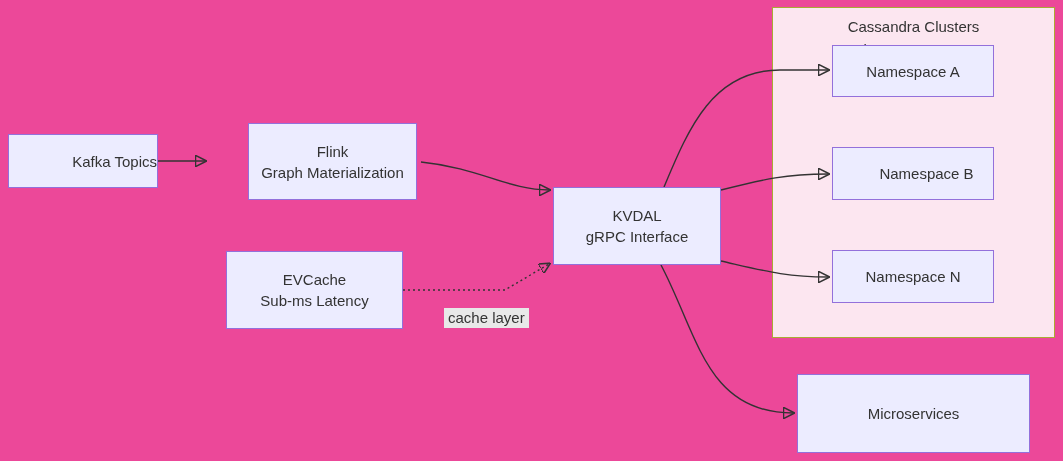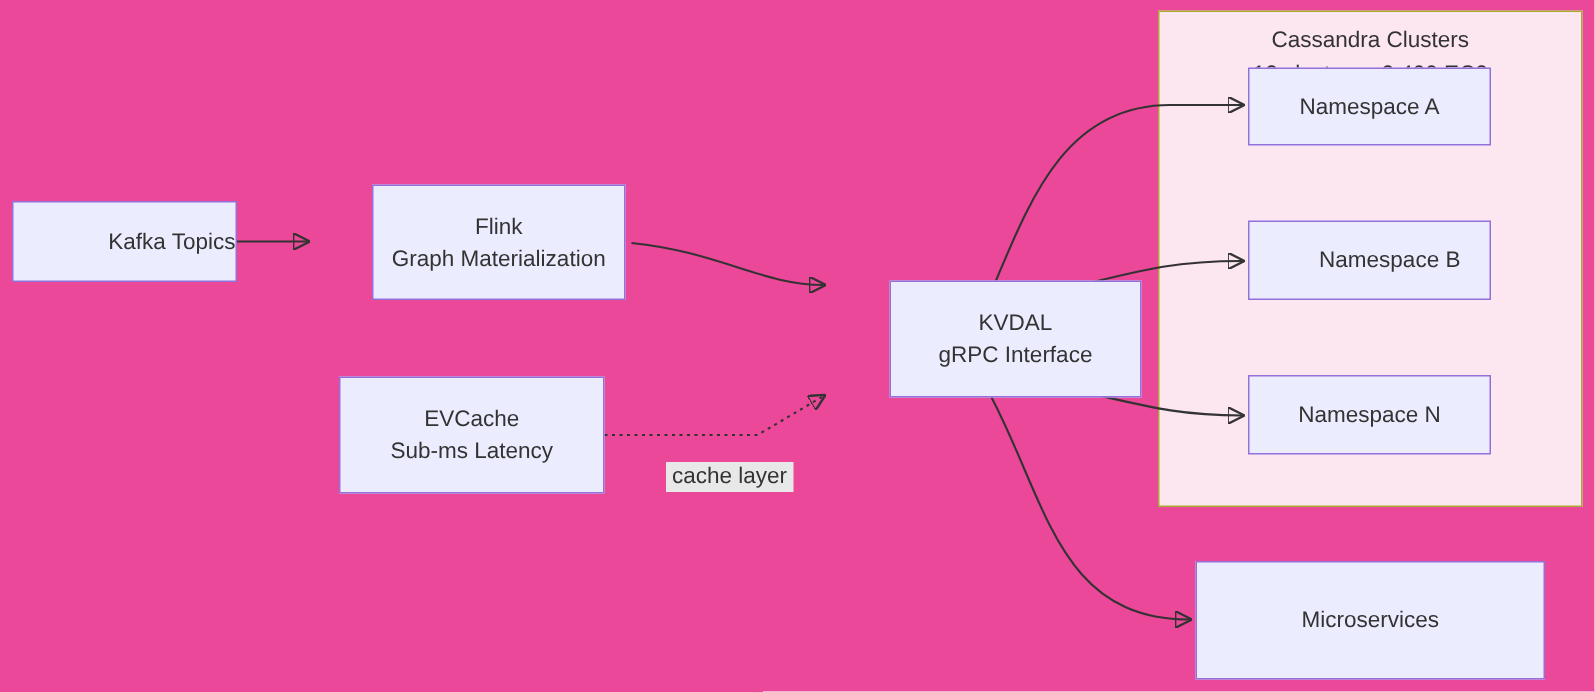--- a/index.html
+++ b/index.html
@@ -63,21 +63,21 @@
     padding: 1px 4px;
     font-size: 15px;
     line-height: 18px;
     color: #333333;
     margin-top: 29px;
   }
   
   .node-kafka   { left: 8px;   top: 134px; width: 150px; height: 54px; align-items: flex-end; }
   .node-flink   { left: 208px; top: 123px; width: 169px; height: 77px; margin-left: 40px; }
   .node-evcache { left: 226px; top: 251px; width: 177px; height: 78px; align-items: center; }
-  .node-kvdal   { left: 553px; top: 187px; width: 168px; height: 78px; margin-left: 40px; }
+  .node-kvdal   { left: 553px; top: 187px; width: 168px; height: 78px; }
   .node-nsa     { left: 832px; top: 45px;  width: 162px; height: 52px; }
   .node-nsb     { left: 832px; top: 147px; width: 162px; height: 53px; padding-left: 27px; }
   .node-nsn     { left: 832px; top: 250px; width: 162px; height: 53px; }
   .node-micro   { left: 797px; top: 374px; width: 233px; height: 79px; }
 </style>
 </head>
 <body>
 
 <div class="canvas">
 

